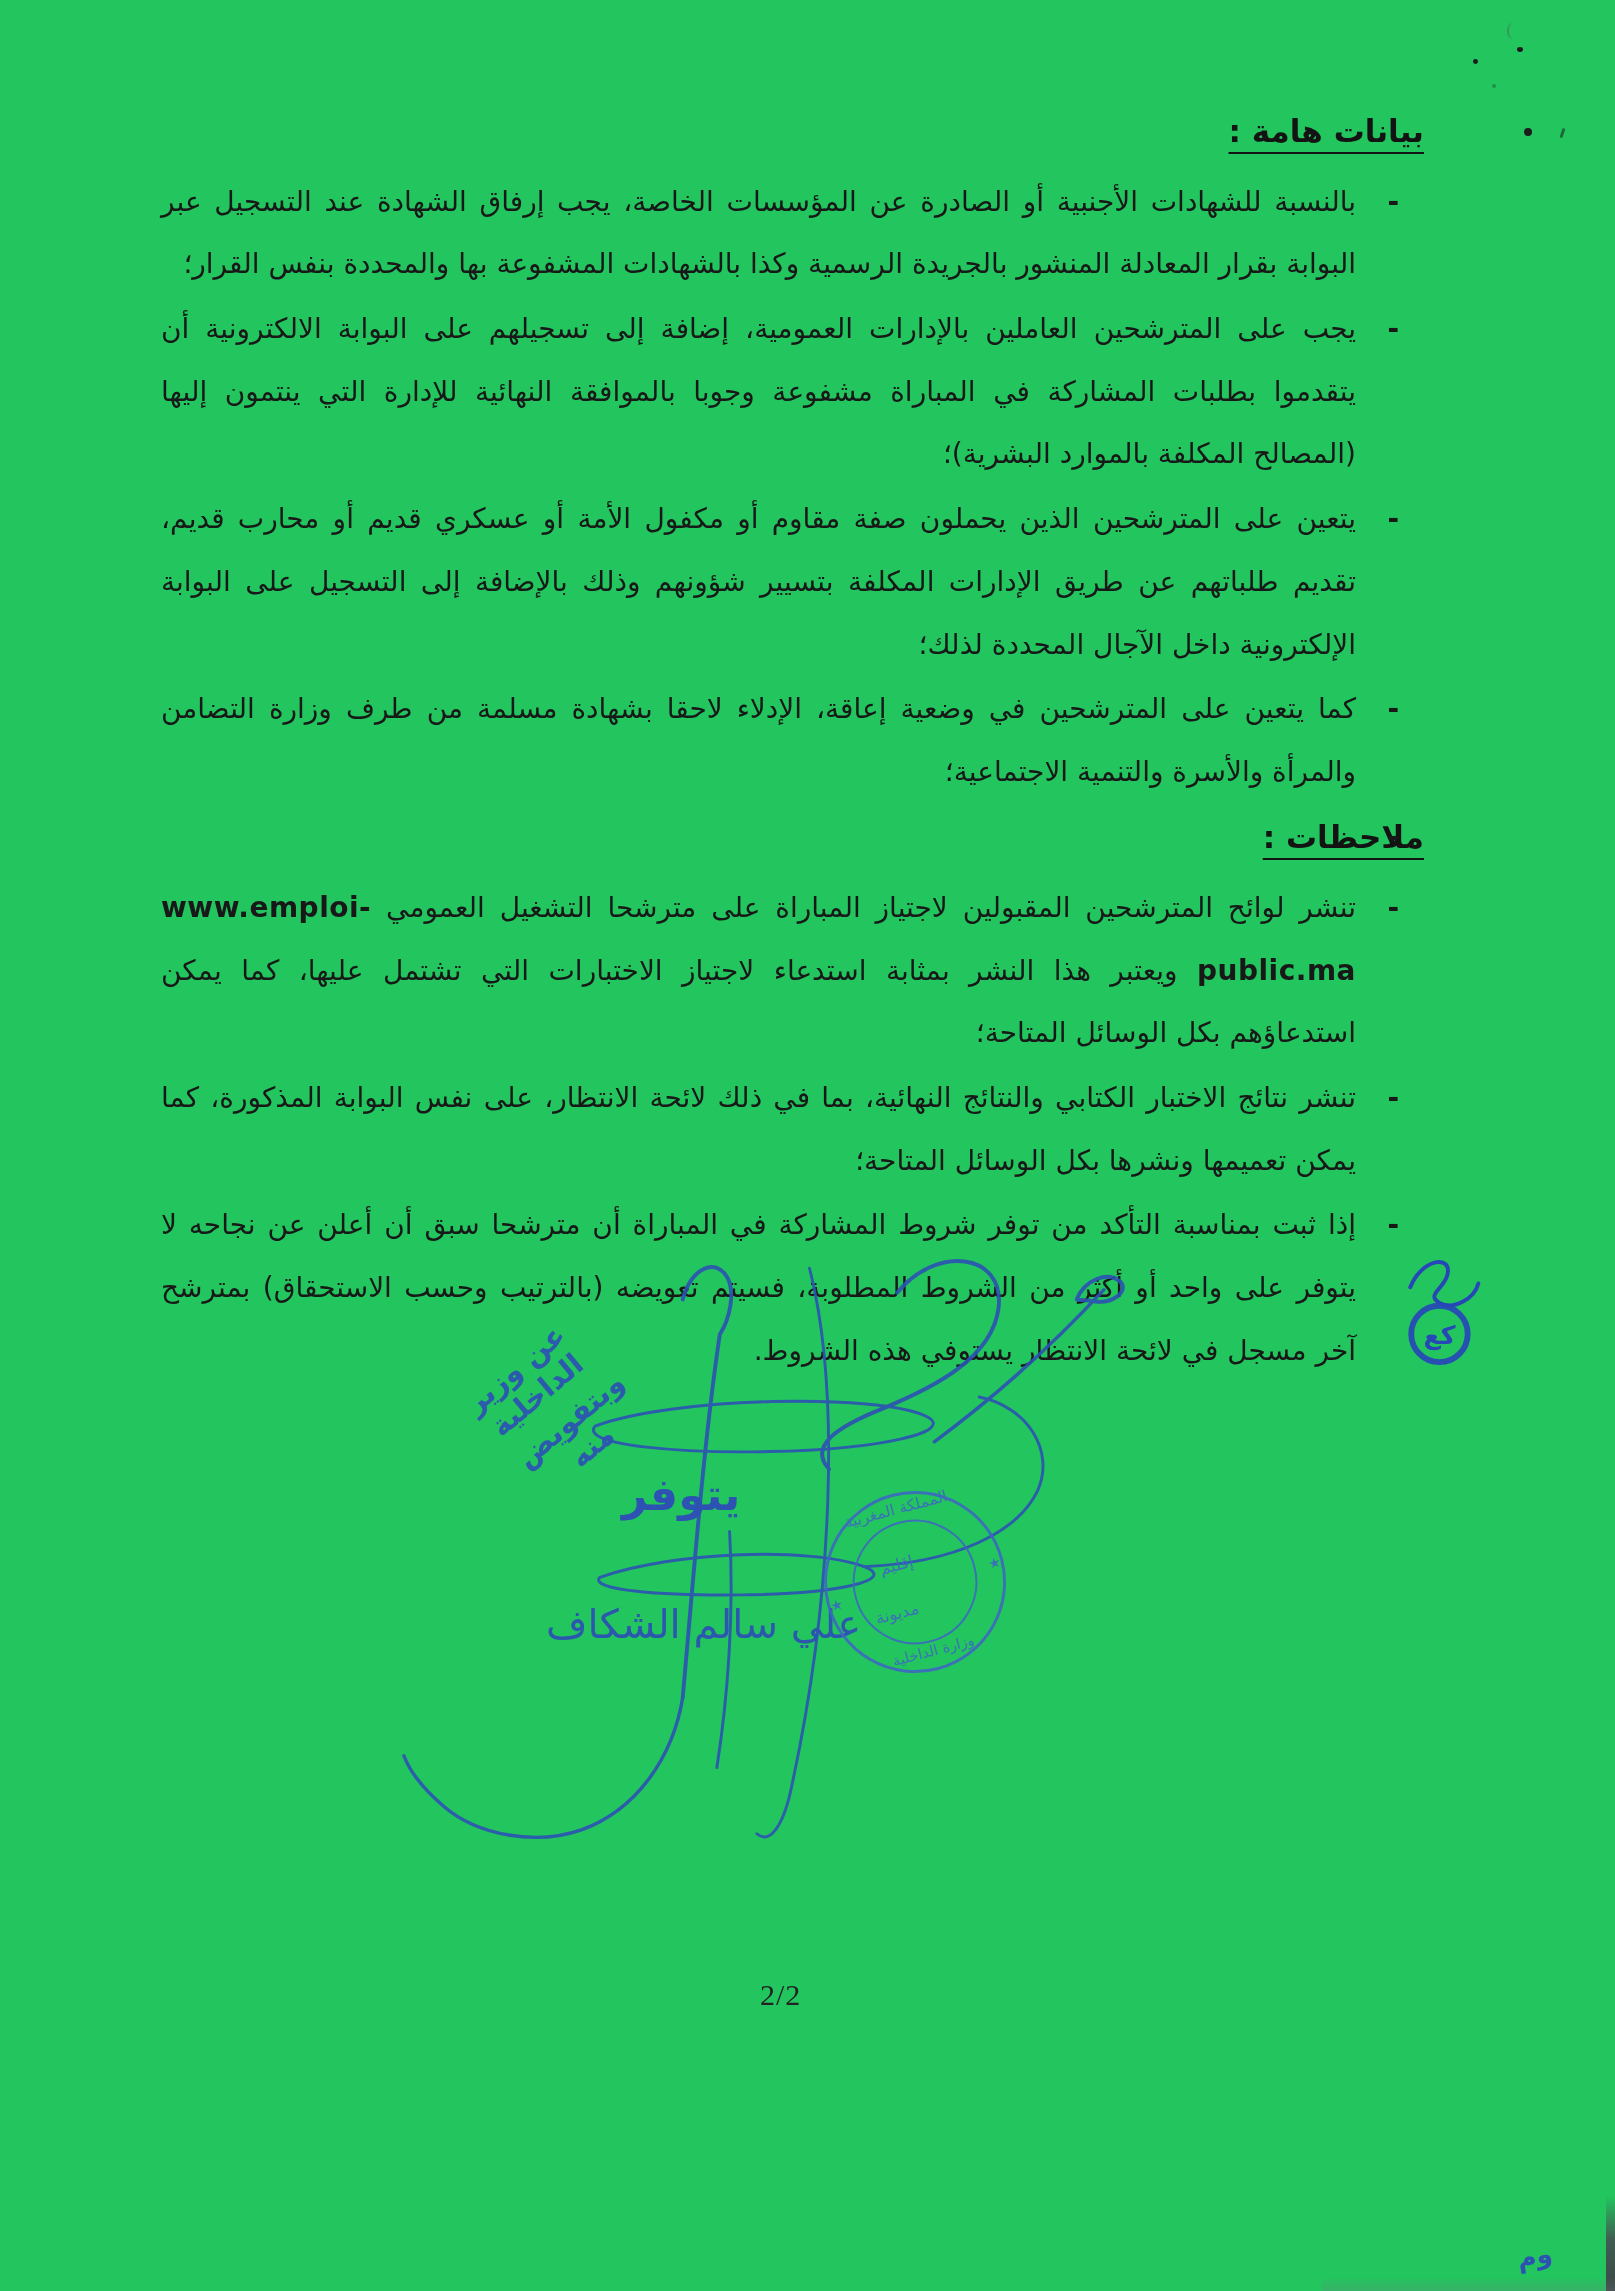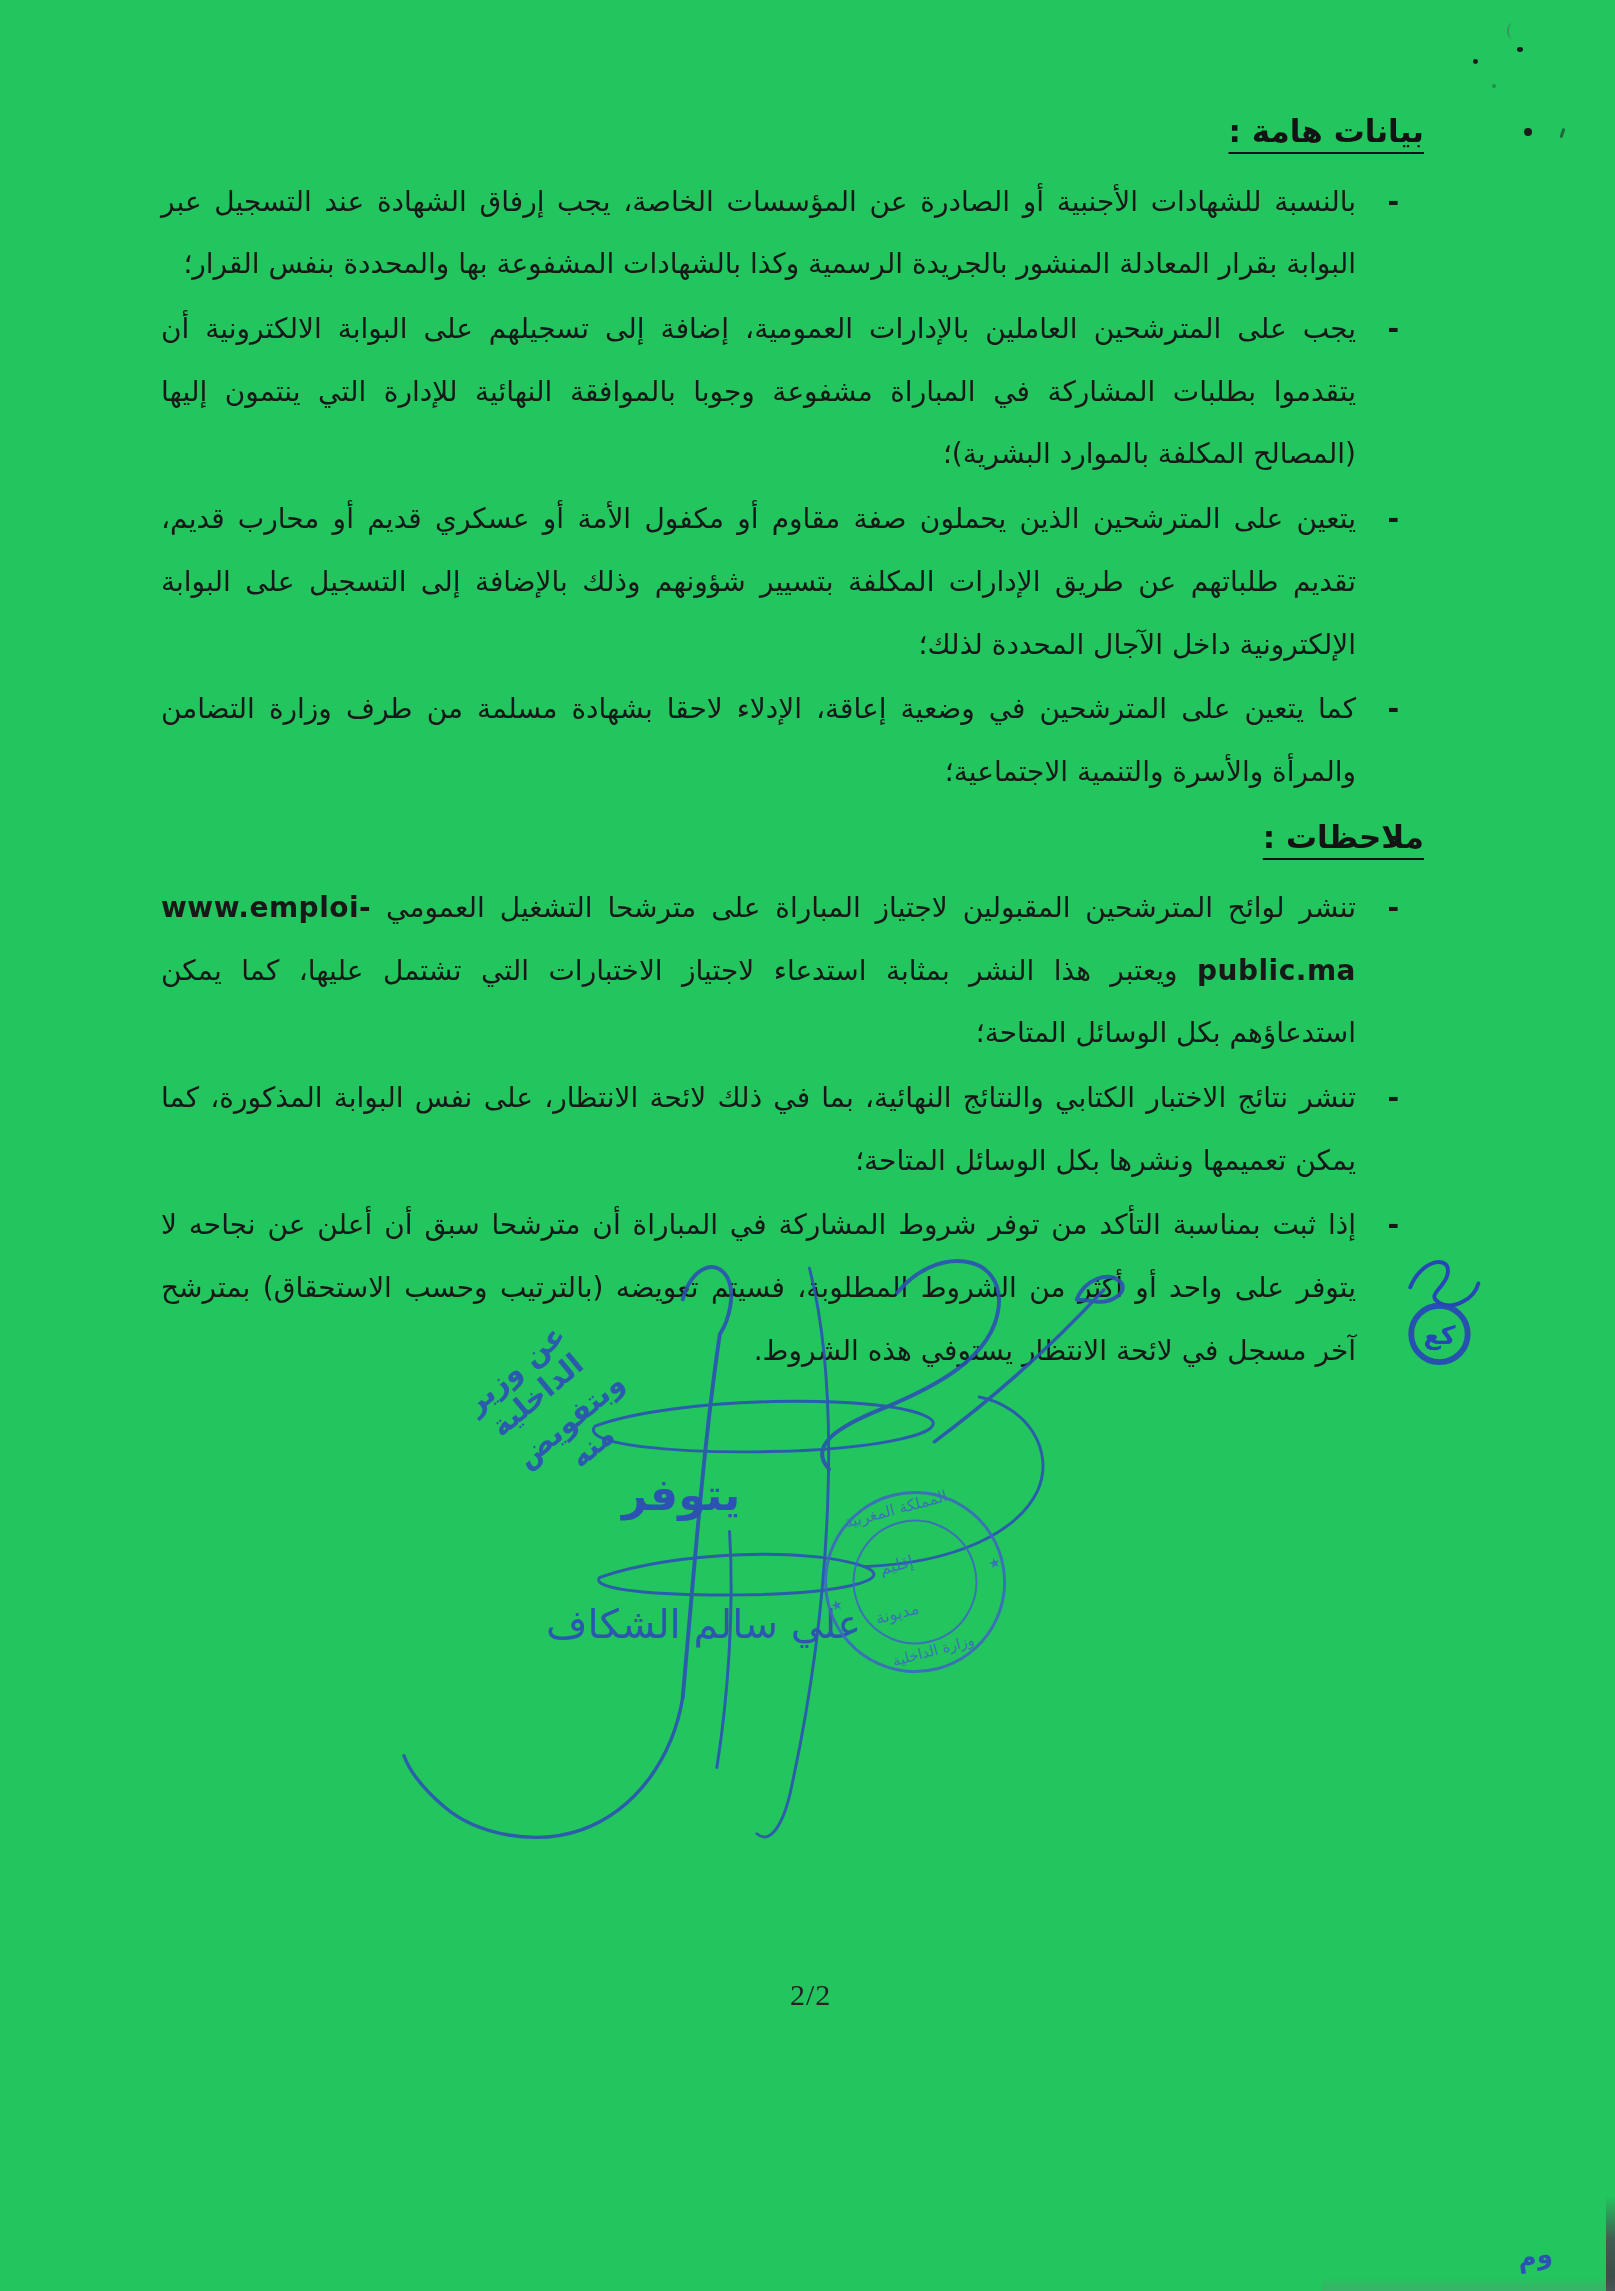--- a/index.html
+++ b/index.html
@@ -14,21 +14,21 @@
   .section-heading .hd { text-decoration:underline; text-underline-offset:9.8px; text-decoration-thickness:2px; }
   .bullets { list-style:none; margin:0 0 15.6px 0; padding:0; }
   .bullets li {
     position:relative; padding-right:68px; margin-bottom:2px;
     font-size:28px; line-height:2.24; text-align:justify;
   }
   .dash { position:absolute; right:25px; top:0; font-weight:bold; }
   .url { font-weight:bold; direction:ltr; unicode-bidi:embed; letter-spacing:0.5px; }
   .notes-block { margin-top:13px; }
   .page-number {
-    position:absolute; left:790px; top:1978px; font-family:"Liberation Serif", serif;
+    position:absolute; left:760px; top:1978px; font-family:"Liberation Serif", serif;
     font-size:30px; color:#232323; letter-spacing:1px;
   }
   
   .ink { color:#2d52b4; }
   .sig-annotation { position:absolute; font-size:29px; text-align:center; direction:rtl; font-weight:bold; opacity:.92; }
   .sig-ann1 { left:414px; top:1348px; width:224px; transform:rotate(-40deg); }
   .sig-ann2 { left:493px; top:1399px; width:176px; transform:rotate(-40deg); }
   .sig-title { position:absolute; left:622px; top:1469px; font-size:44px; font-weight:bold; letter-spacing:6.8px; direction:rtl; }
   .sig-name  { position:absolute; left:546px; top:1601px; font-size:40px; letter-spacing:2px; direction:rtl; opacity:.95; }
   .corner-initials { position:absolute; left:1517px; top:2241px; font-size:26px; font-weight:bold; transform:rotate(-10deg); direction:rtl; }

